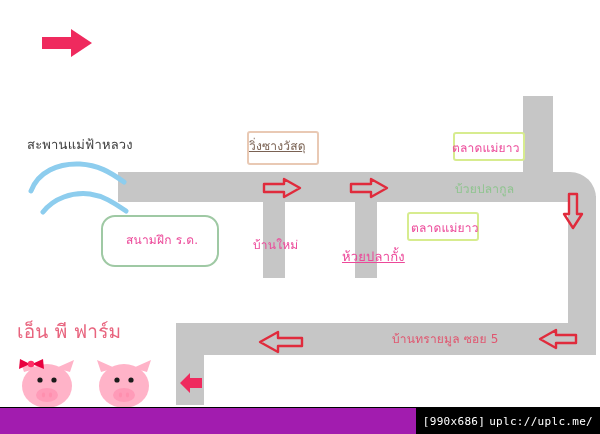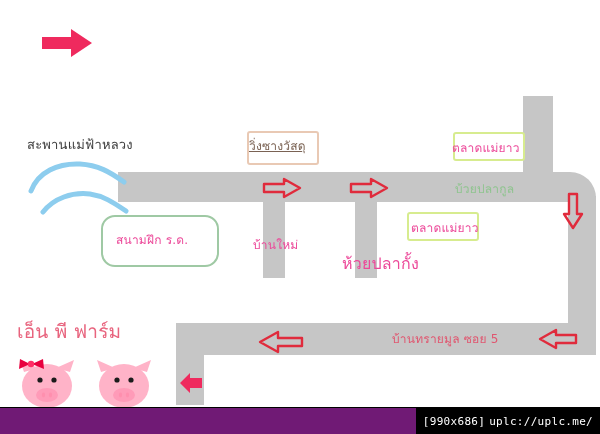--- a/index.html
+++ b/index.html
@@ -57,21 +57,21 @@
   
   .pig { position: absolute; }
 
   
   #footer {
     position: absolute;
     left: 0;
     bottom: 0;
     width: 600px;
     height: 26px;
-    background: #701a75;
+    background: #a21caf;
   }
   #footer-strip {
     position: absolute;
     right: 0;
     bottom: 0;
     height: 26px;
     background: #000000;
     color: #ffffff;
     font-family: "DejaVu Sans Mono", "Liberation Mono", monospace;
     font-size: 11px;
@@ -131,25 +131,25 @@
   <div class="boxed box-green" style="left:101px; top:215px; width:118px; height:52px;"></div>
 
   <div class="label label-dark" style="left:27px; top:138px; font-size:13px;font-family:Liberation Serif, serif;">สะพานแม่ฟ้าหลวง</div>
 
   <div class="label label-brown" style="left:249px; top:140px; font-size:12px;text-decoration:underline;">วิ่งซางวัสดุ</div>
 
   <div class="label label-gray" style="left:452px; top:142px; font-size:12px;">ตลาดแม่ยาว</div>
 
   <div class="label label-green" style="left:455px; top:183px; font-size:12px;">บ้วยปลากูล</div>
 
-  <div class="label label-gray" style="left:116px; top:234px; font-size:12px;">สนามฝึก ร.ด.</div>
+  <div class="label label-gray" style="left:126px; top:234px; font-size:12px;">สนามฝึก ร.ด.</div>
 
   <div class="label label-gray" style="left:253px; top:239px; font-size:12px;">บ้านใหม่</div>
 
-  <div class="label label-gray" style="left:342px; top:256px; font-size:16px;">ห้วยปลากั้ง</div>
+  <div class="label label-gray" style="left:342px; top:250px; font-size:13px;text-decoration:underline;">ห้วยปลากั้ง</div>
 
   <div class="label label-gray" style="left:411px; top:222px; font-size:12px;">ตลาดแม่ยาว</div>
 
 
   <div class="label label-red" style="left:392px; top:333px; font-size:12px;">บ้านทรายมูล ซอย 5</div>
 
   <div class="label label-pink" style="left:17px; top:322px; font-size:19px;">เอ็น พี ฟาร์ม</div>
 
   <div class="arrow" style="left:41px; top:28px;">
     <svg width="52" height="30" viewBox="0 0 52 30">

